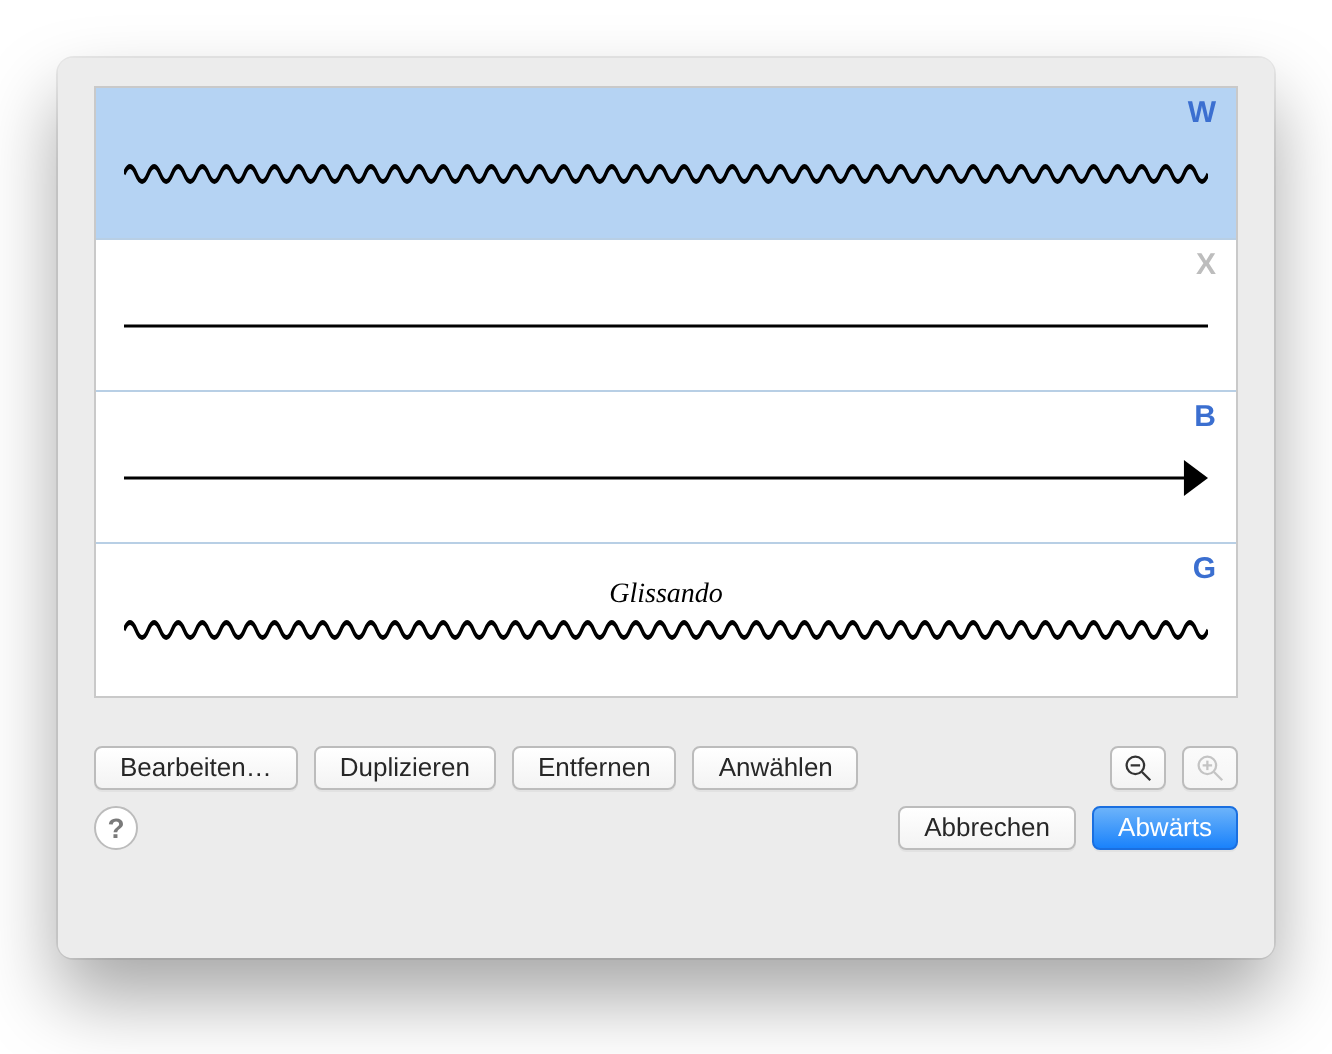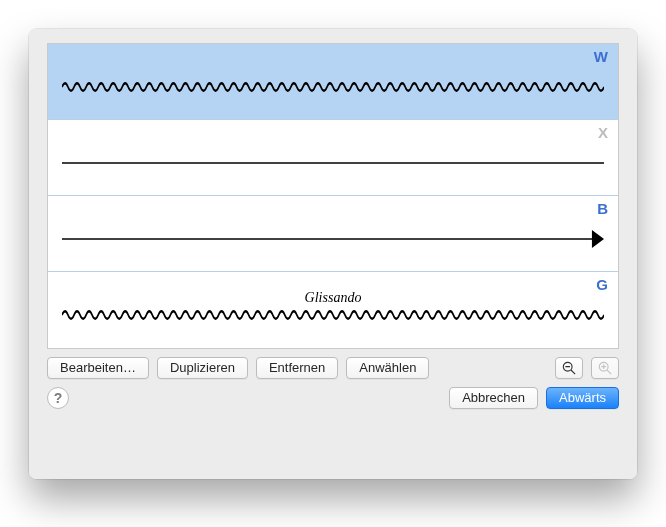--- a/index.html
+++ b/index.html
@@ -16,21 +16,21 @@
   .content{padding:14px 18px 14px 18px}
   .listbox{background:#fff;border:1px solid #c9c9c9;border-radius:0;height:306px;overflow:hidden}
   .row{height:76px;border-bottom:1px solid #b8cfe5;position:relative;padding:6px 14px 4px 14px;display:flex;flex-direction:column}
   .row:last-child{border-bottom:none}
   .row.selected{background:#b5d3f3}
   .row .letter{position:absolute;top:4px;right:10px;font-weight:600;font-size:15px;color:#3b6fd0}
   .row .letter.gray{color:#bdbdbd}
   .preview{flex:1;display:flex;align-items:center;justify-content:center;position:relative;padding-top:8px}
   svg.line{width:100%;height:30px}
   .gliss-label{position:absolute;top:50%;left:50%;transform:translate(-50%,-130%);font-style:italic;font-family:"Times New Roman",serif;font-size:14px;color:#000}
-  .toolbar1{display:flex;gap:8px;margin:8px 0 8px 0;align-items:center}
+  .toolbar1{display:flex;gap:8px;margin:24px 0 8px 0;align-items:center}
   .toolbar2{display:flex;gap:8px;margin-top:6px;align-items:center}
   .spacer{flex:1}
   .btn{height:22px;padding:0 12px;background:linear-gradient(#fff,#f3f3f3);border:1px solid #bcbcbc;border-radius:4px;font-size:13px;color:#272727;line-height:20px;cursor:pointer;box-shadow:0 1px 0 rgba(0,0,0,.04)}
   .btn.disabled{color:#bcbcbc;cursor:default;background:linear-gradient(#fbfbfb,#f5f5f5)}
   .btn.primary{background:linear-gradient(#6cb3fa,#1a82fb);border:1px solid #1a6fe0;color:#fff}
   .btn.icon{width:28px;padding:0;display:flex;align-items:center;justify-content:center}
   .help{width:22px;height:22px;border-radius:50%;border:1px solid #bcbcbc;background:#fff;color:#7a7a7a;font-weight:600;display:flex;align-items:center;justify-content:center;cursor:pointer;font-size:14px}
   .mag{width:14px;height:14px}
 </style>
 </head>

